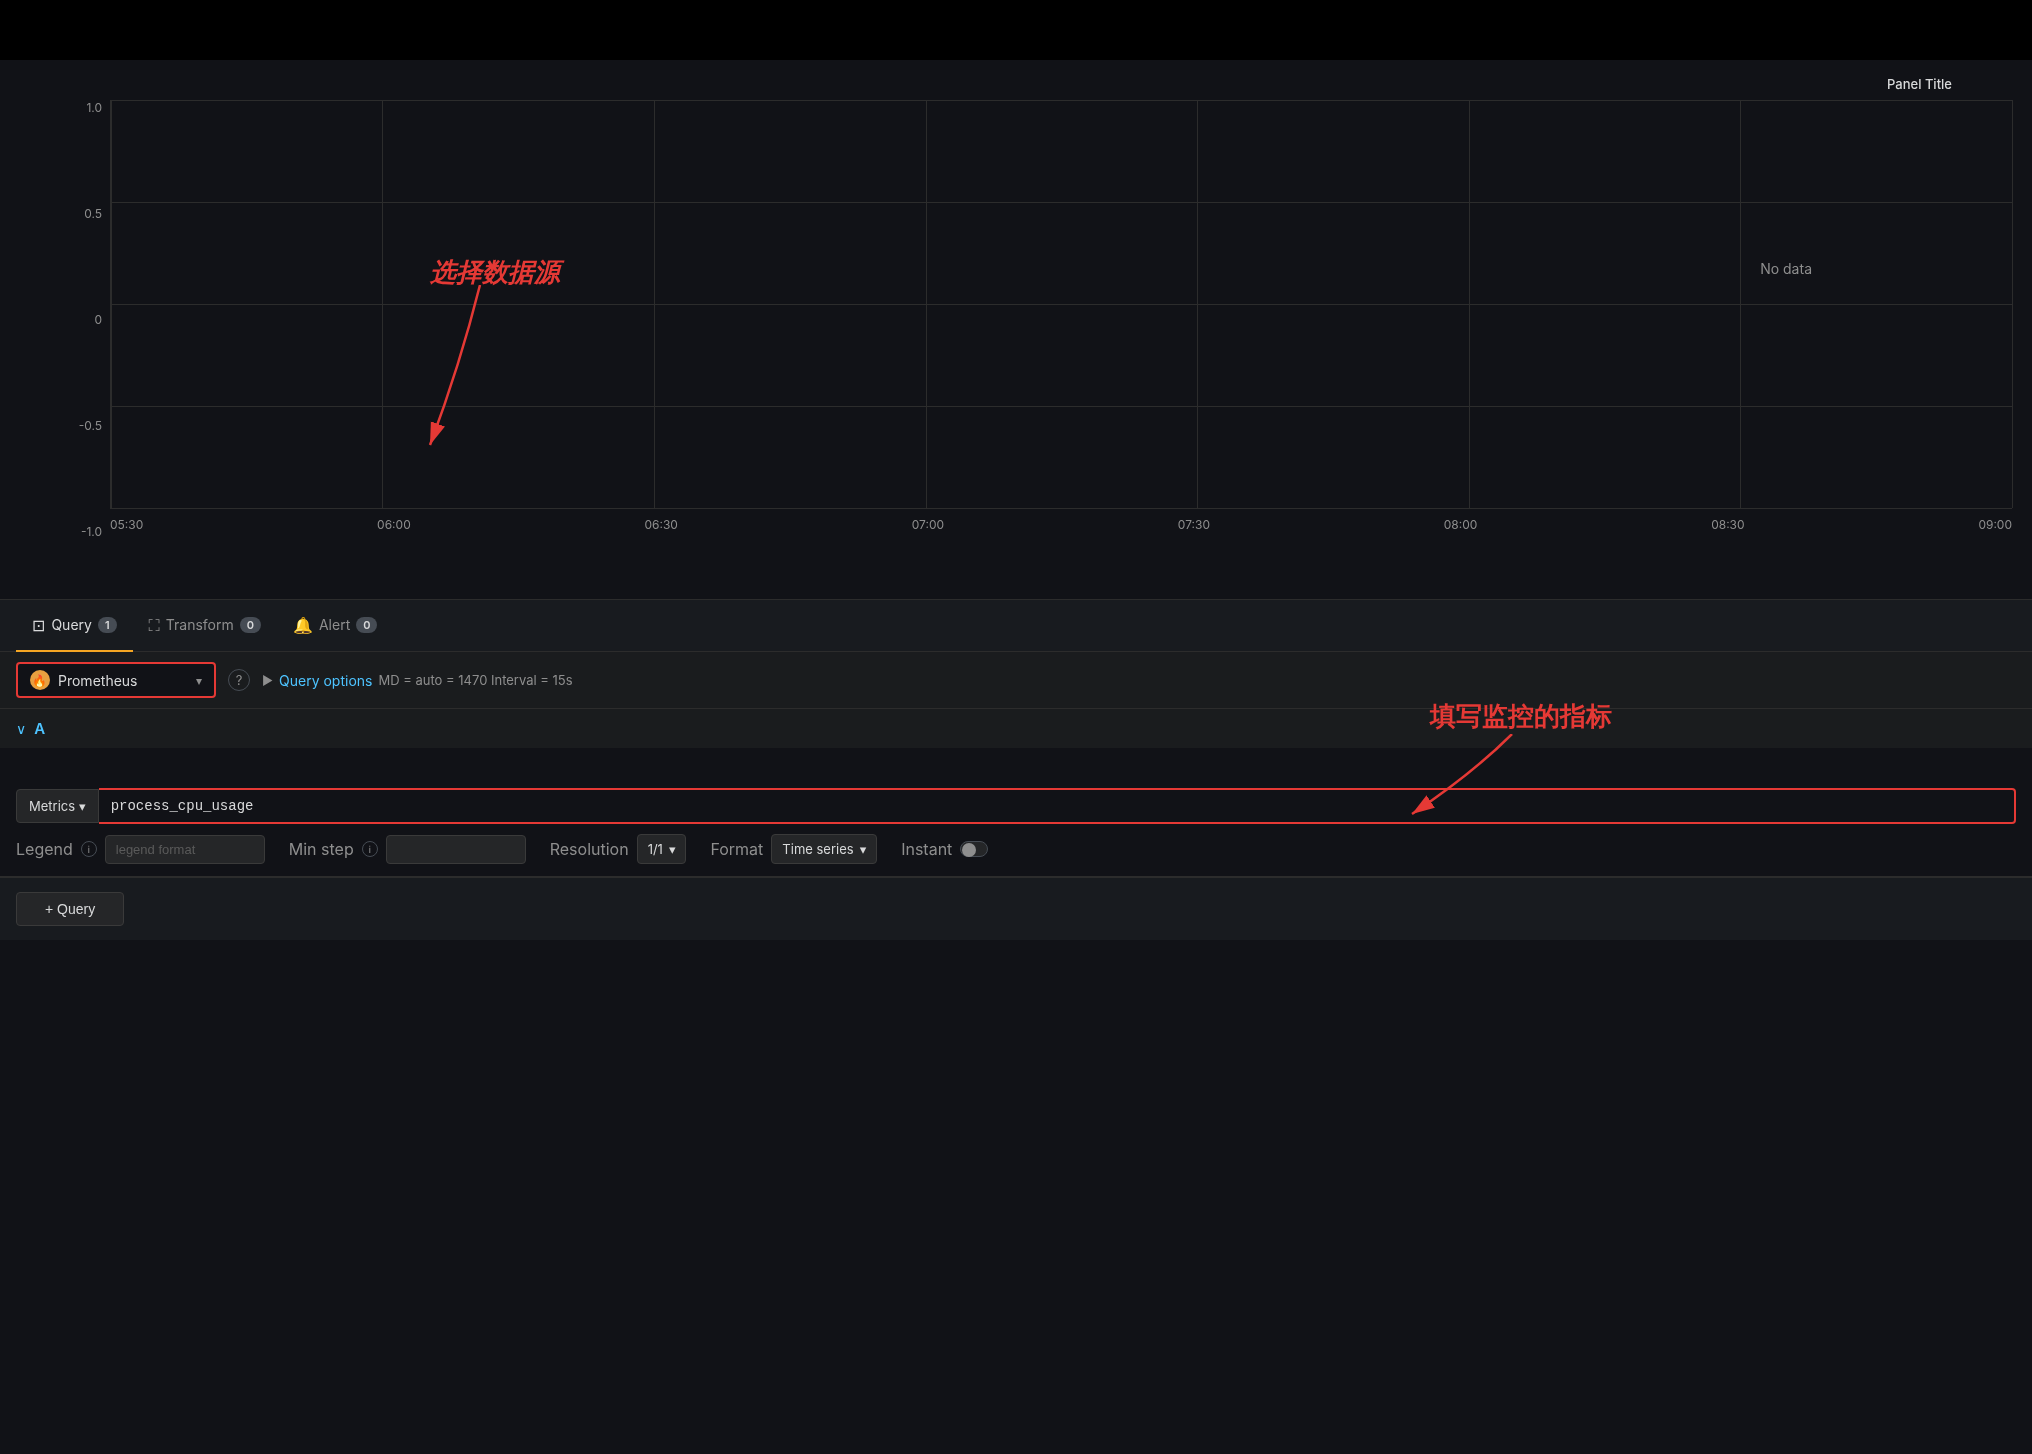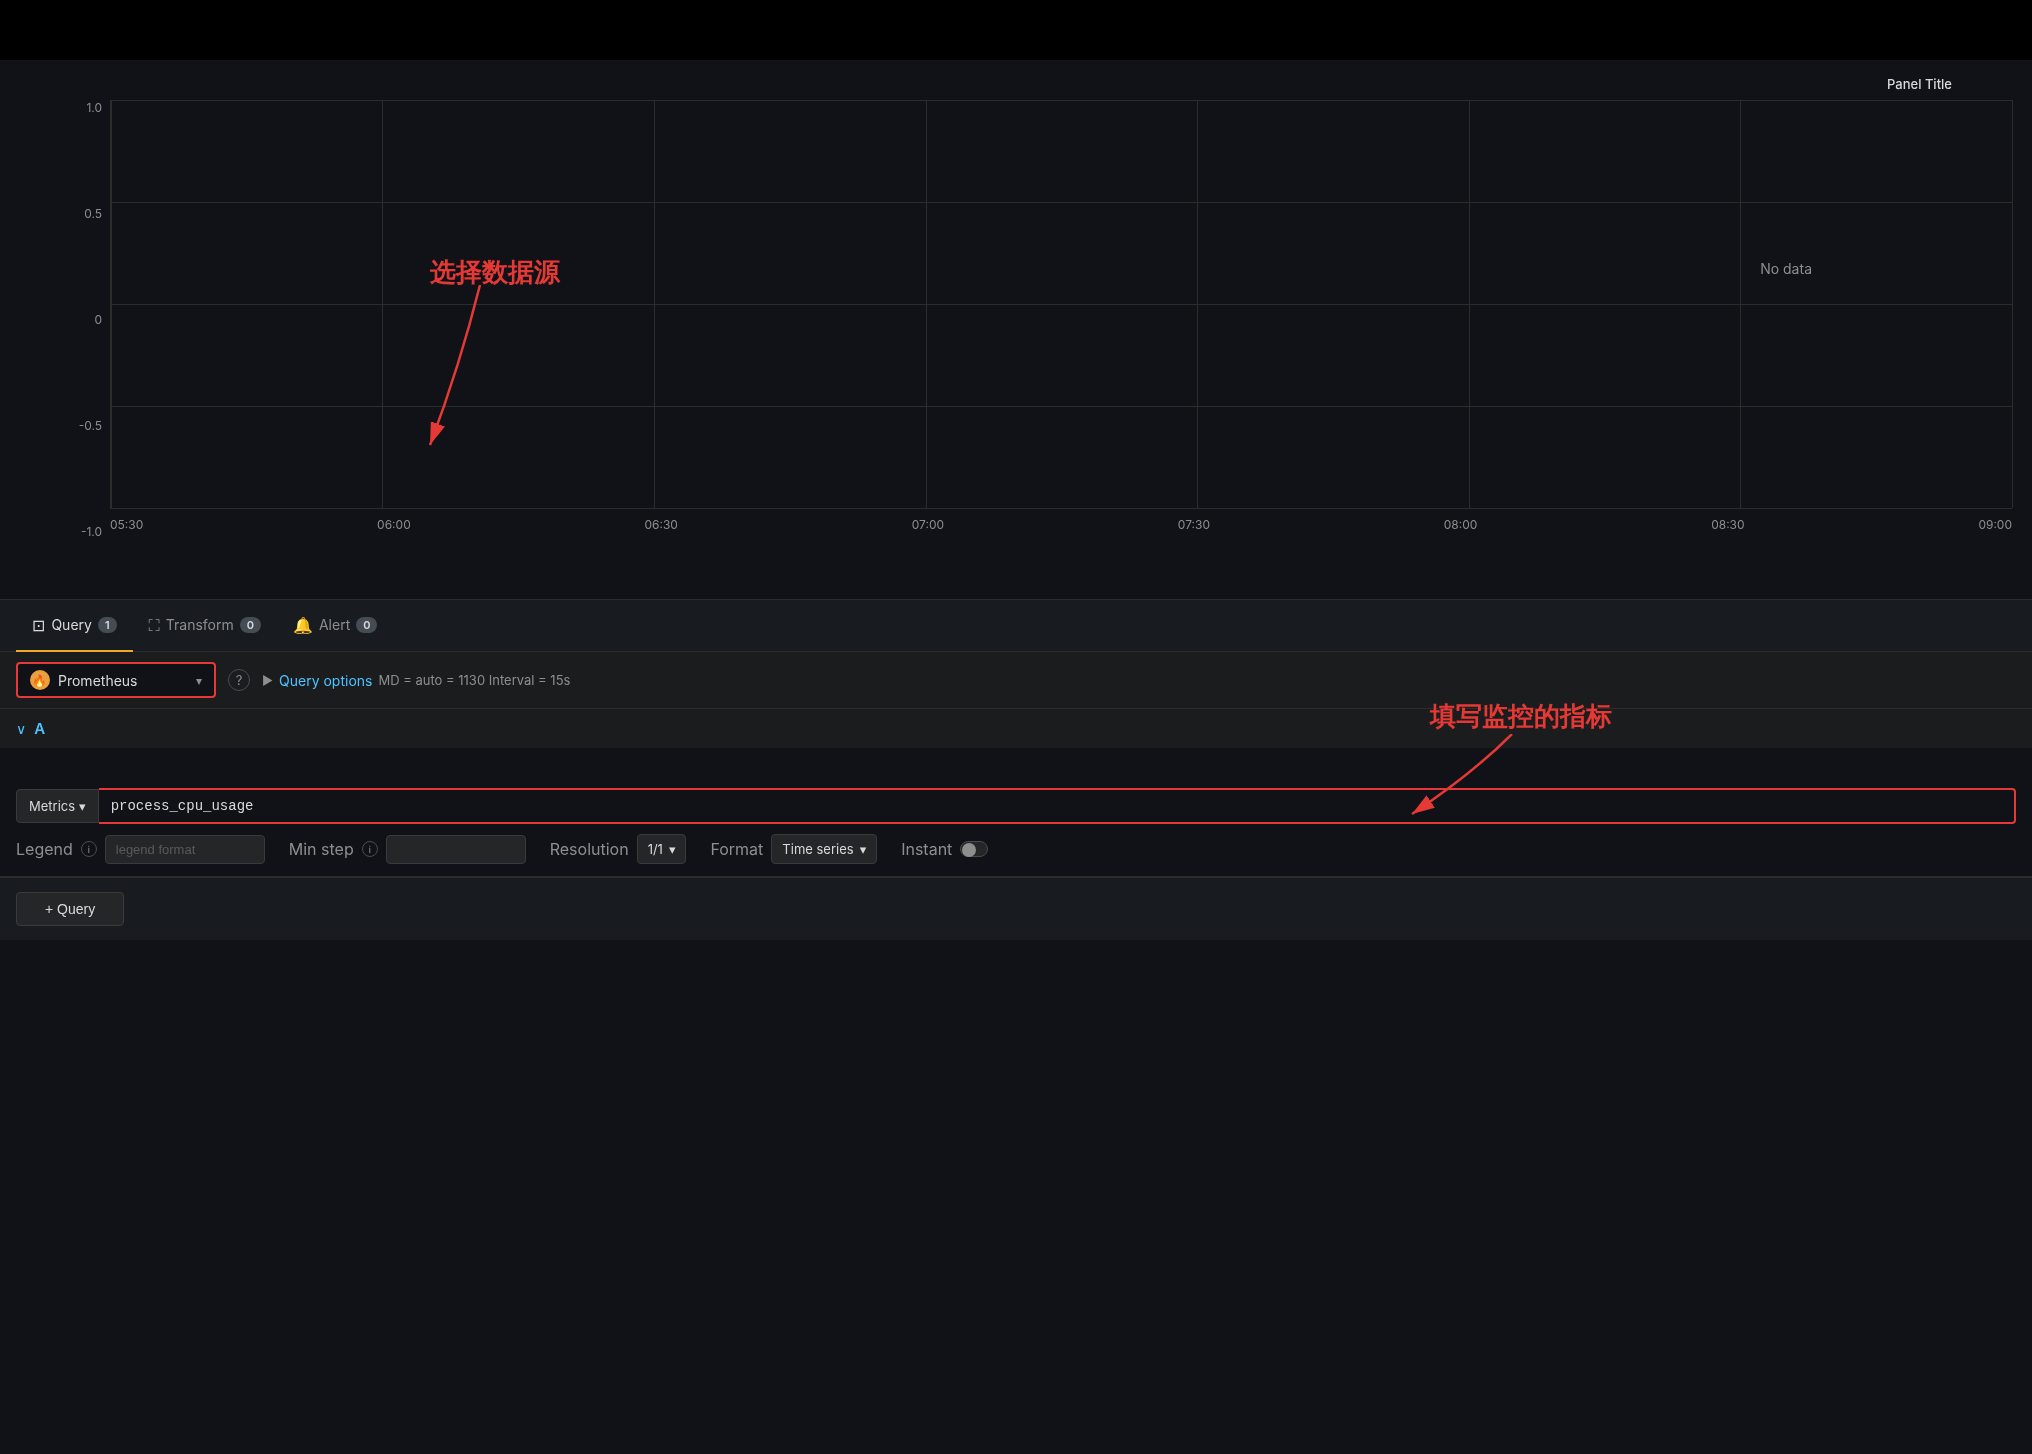--- a/index.html
+++ b/index.html
@@ -441,21 +441,21 @@
       <span class="x-label">06:00</span>
       <span class="x-label">06:30</span>
       <span class="x-label">07:00</span>
       <span class="x-label">07:30</span>
       <span class="x-label">08:00</span>
       <span class="x-label">08:30</span>
       <span class="x-label">09:00</span>
     </div>
   </div>
 
-  <div style="position:absolute; top: 195px; left: 430px; z-index:10; pointer-events:none;">
+  <div style="position:absolute; top: 195px; left: 430px; z-index:10; pointer-events:none;font-style:italic;">
     <span style="color:#e53935; font-size:26px; font-weight:bold; font-family:'SimHei','Microsoft YaHei',sans-serif;">选择数据源</span>
     <svg width="200" height="180" style="position:absolute; top:30px; left:-30px;">
       <defs>
         <marker id="arrow1" markerWidth="10" markerHeight="10" refX="9" refY="3" orient="auto">
           <path d="M0,0 L0,6 L9,3 z" fill="#e53935"></path>
         </marker>
       </defs>
       <path d="M 80 0 Q 60 80 30 160" stroke="#e53935" stroke-width="2.5" fill="none" marker-end="url(#arrow1)"></path>
     </svg>
   </div>
@@ -482,21 +482,21 @@
 <div class="datasource-row">
   <div class="datasource-select">
     <div class="datasource-icon">🔥</div>
     <span class="datasource-name">Prometheus</span>
     <span class="datasource-chevron">▾</span>
   </div>
   <div class="help-icon">?</div>
   <div class="query-options-toggle">
     <span class="query-options-arrow">▶</span>
     <span class="query-options-label">Query options</span>
-    <span class="query-options-meta">MD = auto = 1130    Interval = 15s</span>
+    <span class="query-options-meta">MD = auto = 1470    Interval = 15s</span>
   </div>
 </div>
 
 <div style="position:relative;">
 
   <div style="position:absolute; top: -10px; right: 420px; z-index:10; pointer-events:none;">
     <span style="color:#e53935; font-size:26px; font-weight:bold; font-family:'SimHei','Microsoft YaHei',sans-serif;">填写监控的指标</span>
     <svg width="200" height="100" style="position:absolute; top:35px; right:60px;">
       <defs>
         <marker id="arrow2" markerWidth="10" markerHeight="10" refX="9" refY="3" orient="auto">

